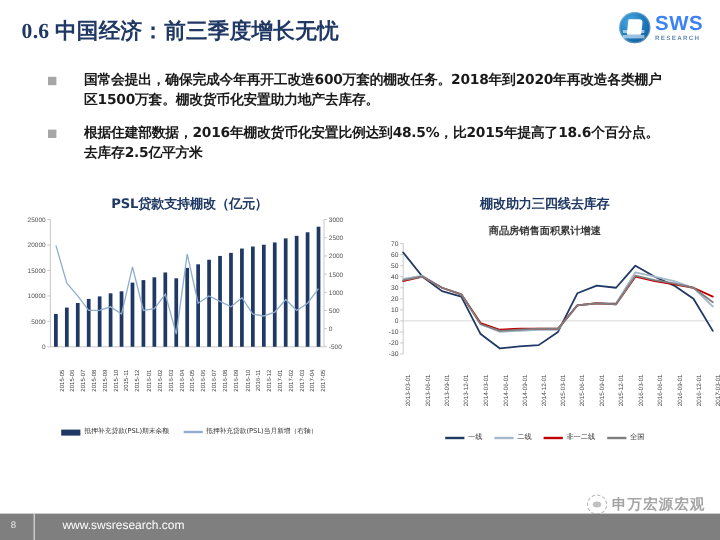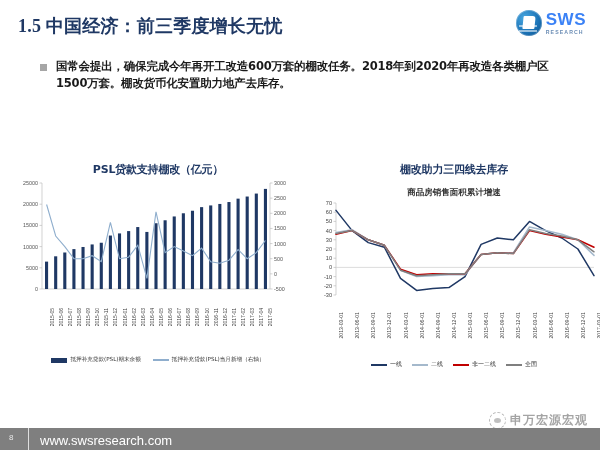--- a/index.html
+++ b/index.html
@@ -25,21 +25,21 @@
   .logo-mark:after{content:"";position:absolute;left:7px;top:6px;width:12px;height:13px;
     background:#ffffff;border-radius:1px 3px 1px 1px;transform:skewX(-6deg);}
   .logo-mark:before{content:"";position:absolute;left:3px;bottom:4px;width:18px;height:7px;
     background:linear-gradient(#ffffff 0 35%,transparent 35% 65%,#ffffff 65% 100%);opacity:.55;}
   .logo-txt{display:flex;flex-direction:column;line-height:1;}
   .logo-main{font-size:17px;font-weight:700;color:#3b82f6;letter-spacing:.5px;}
   .logo-sub{font-size:5.2px;font-weight:700;color:#6b8db5;letter-spacing:1.1px;margin-top:2px;}
 
   
   .bullets{position:absolute;left:40px;top:58px;width:520px;}
-  .bullet{display:flex;gap:9px;margin-bottom:9px;}
+  .bullet{display:flex;gap:23px;margin-bottom:9px;}
   .bullet-mark{flex:0 0 auto;width:7px;height:7px;background:#a6a6a6;margin-top:6px;}
   .bullet-txt{
     font-size:11.5px;font-weight:700;color:#1a1a1a;line-height:1.52;
     font-family:"DejaVu Sans","Liberation Sans",sans-serif;
     letter-spacing:-.2px;
   }
 
   
   .charts{position:absolute;left:0;top:160px;width:600px;height:230px;}
   .chart{position:absolute;top:0;height:230px;}
@@ -87,41 +87,45 @@
   }
   .wm-circle{width:15px;height:15px;border-radius:50%;border:1px dashed #8a8a8a;position:relative;}
   .wm-circle:after{content:"";position:absolute;left:4px;top:5px;width:7px;height:5px;
     border-radius:50%;background:#9a9a9a;}
   .wm-txt{font-size:12px;font-weight:700;color:#6e6e6e;
     font-family:"DejaVu Sans","Liberation Sans",sans-serif;letter-spacing:1px;}
 
   .footbar{position:absolute;left:0;bottom:0;width:600px;height:22px;background:#7f7f7f;}
   .footbar .pg{position:absolute;left:9px;top:5px;font-size:8px;color:#e8e8e8;}
   .footbar .sep{position:absolute;left:28px;top:0;width:1px;height:22px;background:#ffffff;opacity:.75;}
-  .footbar .url{position:absolute;left:40px;top:5px;font-size:13px;color:#ffffff;}
+  .footbar .url{position:absolute;left:52px;top:5px;font-size:10px;color:#ffffff;}
 </style>
 </head>
 <body>
 
 <div class="slide">
 
-  <div class="title">1.5 中国经济：前三季度增长无忧</div>
+  <div class="title">0.6 中国经济：前三季度增长无忧</div>
 
   <div class="logo">
     <div class="logo-mark"></div>
     <div class="logo-txt">
       <div class="logo-main">SWS</div>
       <div class="logo-sub">RESEARCH</div>
     </div>
   </div>
 
   <div class="bullets">
     <div class="bullet">
       <div class="bullet-mark"></div>
       <div class="bullet-txt">国常会提出，确保完成今年再开工改造600万套的棚改任务。2018年到2020年再改造各类棚户区1500万套。棚改货币化安置助力地产去库存。</div>
+    </div>
+    <div class="bullet">
+      <div class="bullet-mark"></div>
+      <div class="bullet-txt">根据住建部数据，2016年棚改货币化安置比例达到48.5%，比2015年提高了18.6个百分点。去库存2.5亿平方米</div>
     </div>
   </div>
 
   <div class="charts">
 
     <div class="chart chart-left">
       <div class="ch-title">PSL贷款支持棚改（亿元）</div>
       <div class="plot">
         <svg id="svg-left" width="300" height="130" viewBox="0 0 300 130">
             <line x1="34" y1="6" x2="34" y2="112" stroke="#bfbfbf" stroke-width="0.7"></line>

